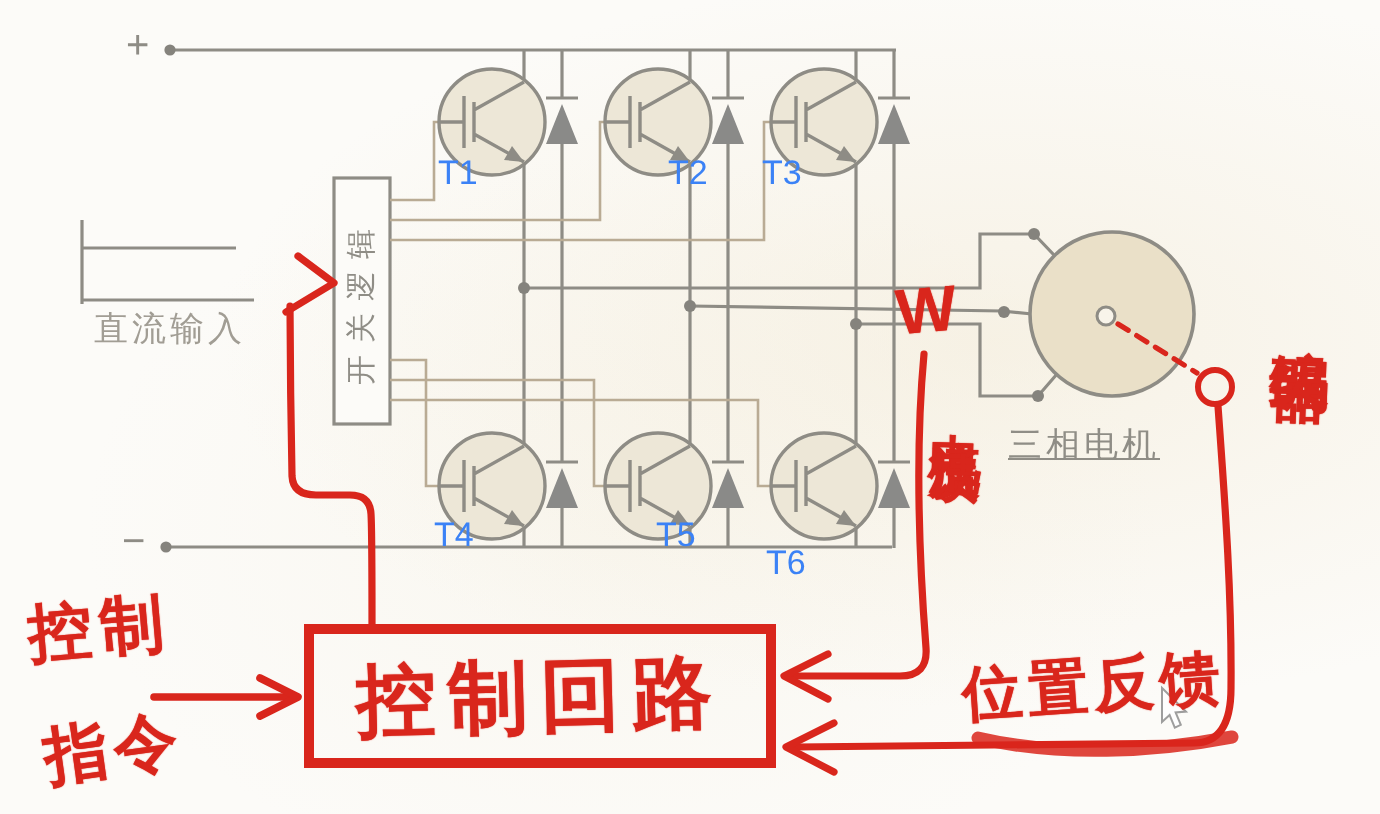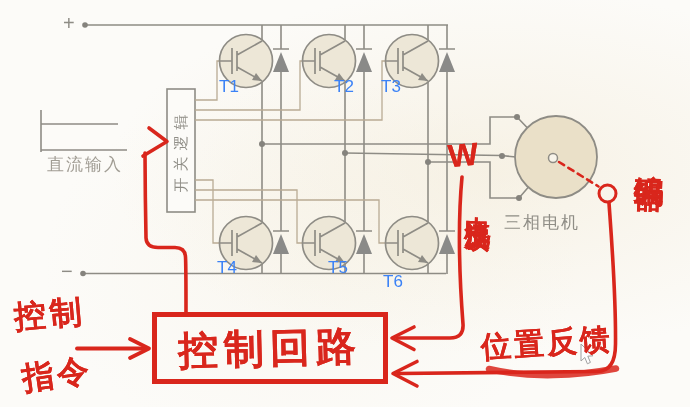--- a/index.html
+++ b/index.html
@@ -12,21 +12,21 @@
     content:"";position:absolute;inset:0;
     background:radial-gradient(ellipse at 72% 42%, rgba(238,226,198,.38), rgba(238,226,198,0) 55%),
                radial-gradient(ellipse at 45% 65%, rgba(240,232,210,.22), rgba(240,232,210,0) 50%);
     pointer-events:none;
   }
   svg.diagram{position:absolute;left:0;top:0;}
   .lbl{position:absolute;white-space:nowrap;}
   .sign{color:#8e8c85;font-size:20px;}
   .dc{font-size:17px;letter-spacing:2px;color:#a19d94;text-align:center;}
   .tlabel{font-family:Liberation Sans, sans-serif;font-size:17px;color:#3b82f6;}
-  .motor-lbl{font-size:17px;letter-spacing:2px;color:#8f8d86;}
+  .motor-lbl{font-size:17px;letter-spacing:2px;color:#8f8d86;text-decoration:underline;}
   .swlogic{left:167px;top:89px;width:28px;height:123px;display:flex;align-items:center;justify-content:center;}
   .swlogic span{transform:rotate(-90deg);font-size:15px;letter-spacing:6px;color:#8f8d86;}
   .red{color:#d9261c;font-weight:bold;}
   .hw{text-shadow:0 0 .6px #d9261c;}
   .wmark{left:448px;top:137px;font-size:32px;transform:rotate(-5deg);}
   .ctrl1{left:14px;top:293px;font-size:32px;letter-spacing:4px;transform:rotate(-5deg);}
   .ctrl2{left:22px;top:353px;font-size:32px;letter-spacing:3px;transform:rotate(-8deg);}
   .ctrlbox{
     left:152px;top:312px;width:226px;height:62px;border:5px solid #d9261c;
     display:flex;align-items:center;justify-content:center;background:rgba(255,255,255,.0);

